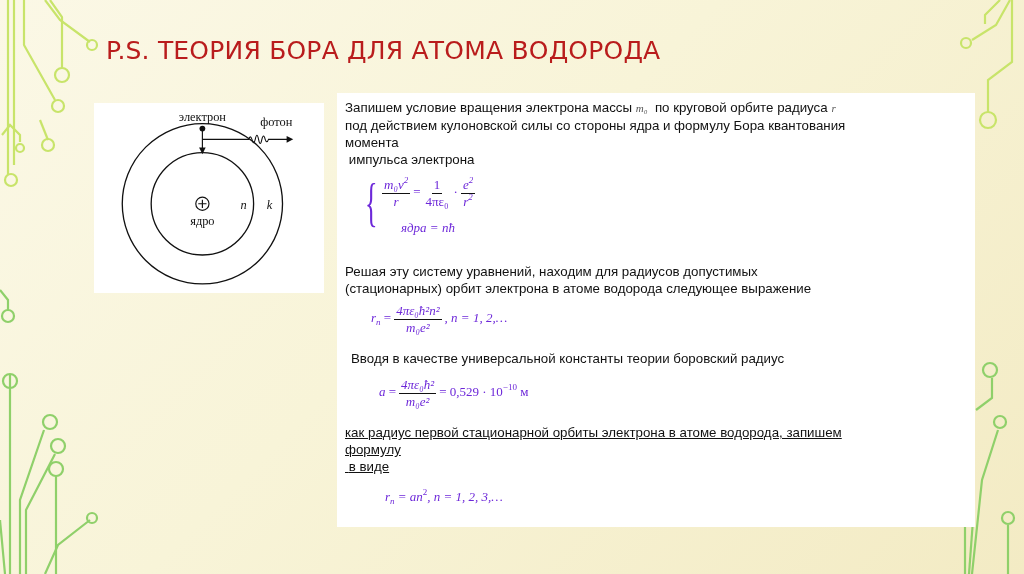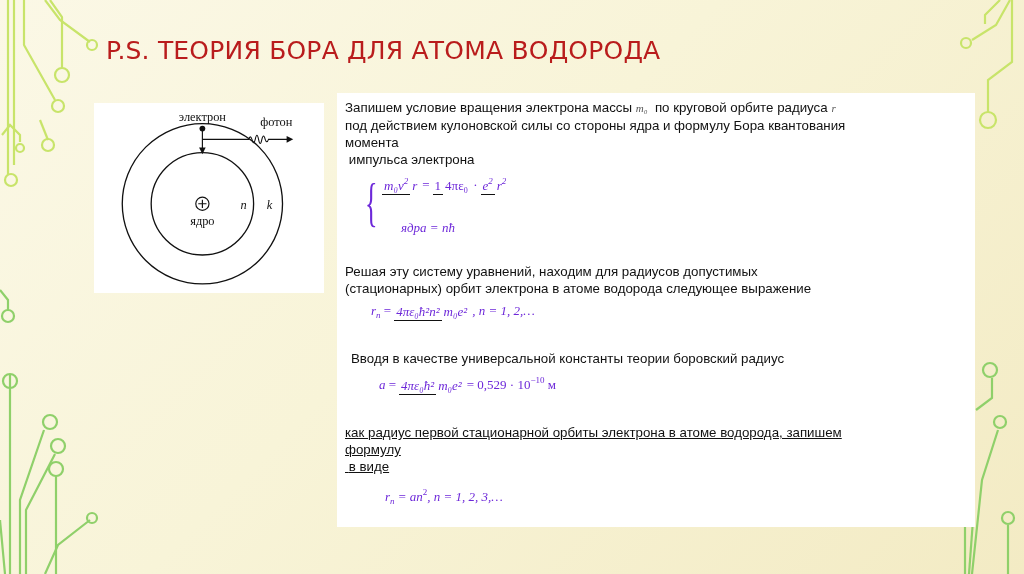--- a/index.html
+++ b/index.html
@@ -24,21 +24,21 @@
       background: #ffffff;
     }
     .para {
       position: absolute; left: 8px; font-size: 13.3px; line-height: 17px; color: #111;
       font-family: "Liberation Sans", sans-serif;
     }
     .math {
       position: absolute; font-family: "Liberation Serif", serif; color: #6d28d9; margin-left: 20px;
     }
     .it { font-style: italic; }
-    .frac { display: inline-flex; flex-direction: row; align-items: center; vertical-align: middle; margin: 0 3px; }
+    .frac { display: inline-flex; flex-direction: column; align-items: center; vertical-align: middle; margin: 0 3px; }
     .frac .num { border-bottom: 1px solid #111; padding: 0 2px; line-height: 16px; }
     .frac .den { padding: 0 2px; line-height: 16px; }
     sup { font-size: 9px; vertical-align: 6px; line-height: 0; }
     sub { font-size: 9px; vertical-align: -3px; line-height: 0; }
     .inline-sym { font-family: "Liberation Serif", serif; font-style: italic; font-size: 11px; color: #555; }
   </style>
 </head>
 <body>
 
 <svg class="deco" viewBox="0 0 1024 574">

